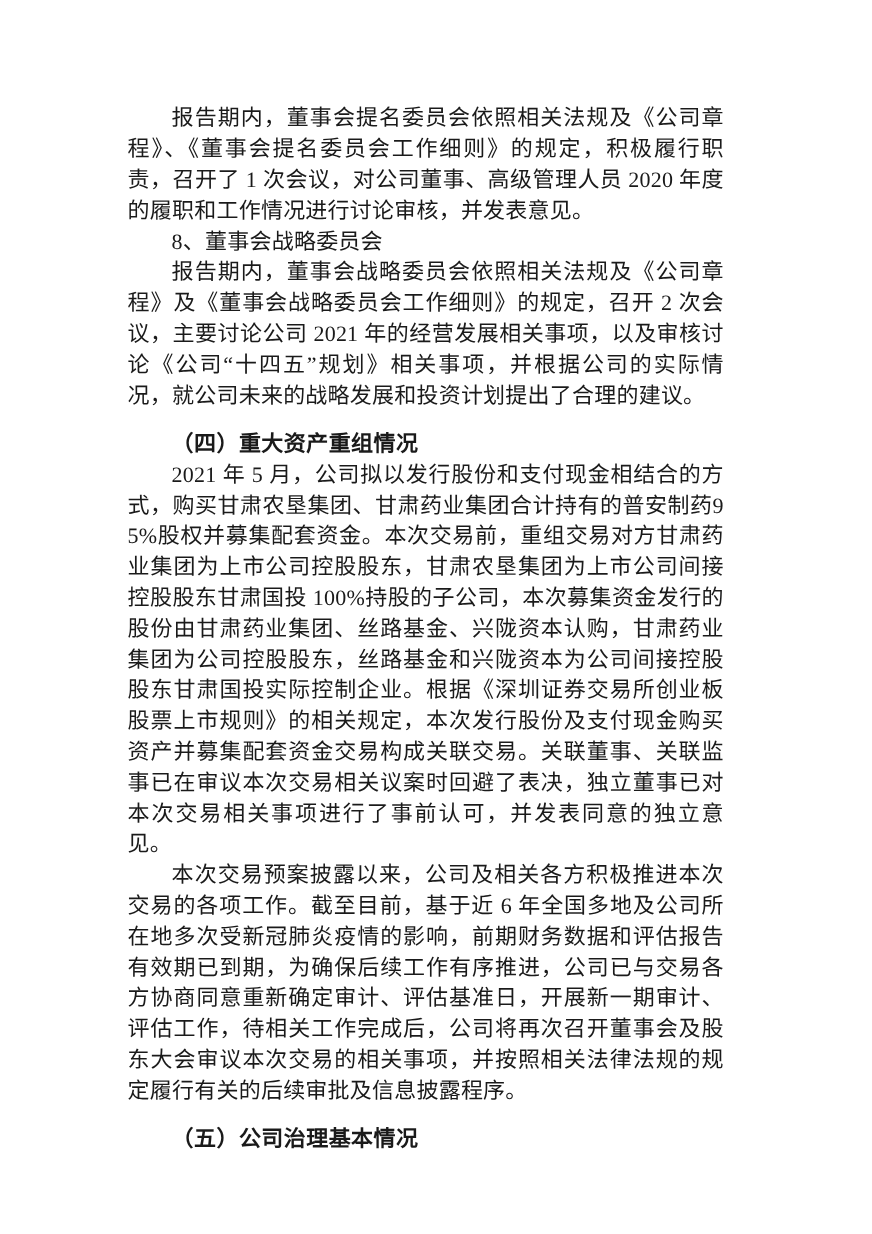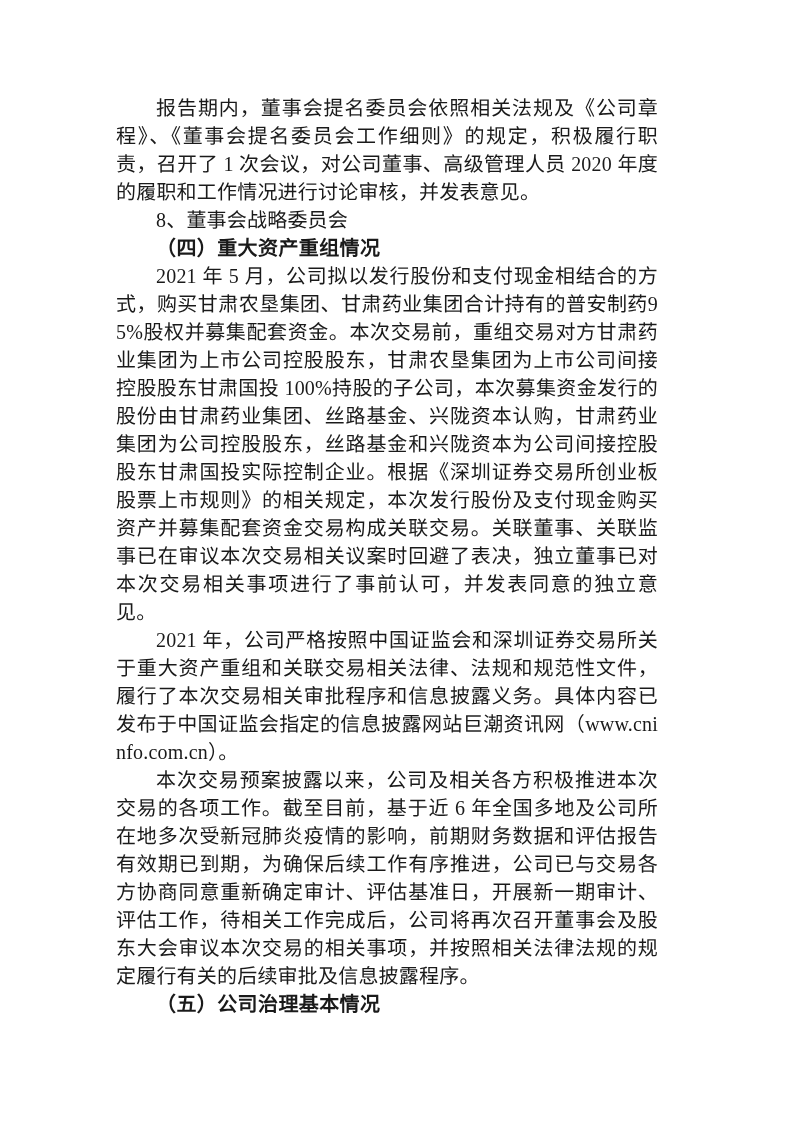--- a/index.html
+++ b/index.html
@@ -30,27 +30,28 @@
     text-indent: 2em;
     text-align: justify;
     text-justify: inter-ideograph;
     letter-spacing: 0.2px;
     word-break: break-all;
   }
   p.para.heading {
     font-family: "Liberation Sans", "DejaVu Sans", sans-serif;
     font-weight: bold;
     letter-spacing: 0.4px;
+    margin-top: 16px;
   }
 </style>
 </head>
 <body style="background: rgb(255, 255, 255);">
 
 <div class="page doc-text" style="color: rgb(26, 26, 26);">
   <p class="para">报告期内，董事会提名委员会依照相关法规及《公司章程》、《董事会提名委员会工作细则》的规定，积极履行职责，召开了 1 次会议，对公司董事、高级管理人员 2020 年度的履职和工作情况进行讨论审核，并发表意见。</p>
   <p class="para">8、董事会战略委员会</p>
+  <p class="para">报告期内，董事会战略委员会依照相关法规及《公司章程》及《董事会战略委员会工作细则》的规定，召开 2 次会议，主要讨论公司 2021 年的经营发展相关事项，以及审核讨论《公司“十四五”规划》相关事项，并根据公司的实际情况，就公司未来的战略发展和投资计划提出了合理的建议。</p>
   <p class="para heading">（四）重大资产重组情况</p>
   <p class="para">2021 年 5 月，公司拟以发行股份和支付现金相结合的方式，购买甘肃农垦集团、甘肃药业集团合计持有的普安制药95%股权并募集配套资金。本次交易前，重组交易对方甘肃药业集团为上市公司控股股东，甘肃农垦集团为上市公司间接控股股东甘肃国投 100%持股的子公司，本次募集资金发行的股份由甘肃药业集团、丝路基金、兴陇资本认购，甘肃药业集团为公司控股股东，丝路基金和兴陇资本为公司间接控股股东甘肃国投实际控制企业。根据《深圳证券交易所创业板股票上市规则》的相关规定，本次发行股份及支付现金购买资产并募集配套资金交易构成关联交易。关联董事、关联监事已在审议本次交易相关议案时回避了表决，独立董事已对本次交易相关事项进行了事前认可，并发表同意的独立意见。</p>
-  <p class="para">2021 年，公司严格按照中国证监会和深圳证券交易所关于重大资产重组和关联交易相关法律、法规和规范性文件，履行了本次交易相关审批程序和信息披露义务。具体内容已发布于中国证监会指定的信息披露网站巨潮资讯网（www.cninfo.com.cn）。</p>
   <p class="para">本次交易预案披露以来，公司及相关各方积极推进本次交易的各项工作。截至目前，基于近 6 年全国多地及公司所在地多次受新冠肺炎疫情的影响，前期财务数据和评估报告有效期已到期，为确保后续工作有序推进，公司已与交易各方协商同意重新确定审计、评估基准日，开展新一期审计、评估工作，待相关工作完成后，公司将再次召开董事会及股东大会审议本次交易的相关事项，并按照相关法律法规的规定履行有关的后续审批及信息披露程序。</p>
   <p class="para heading">（五）公司治理基本情况</p>
 
 </div>
 
 </body></html>

